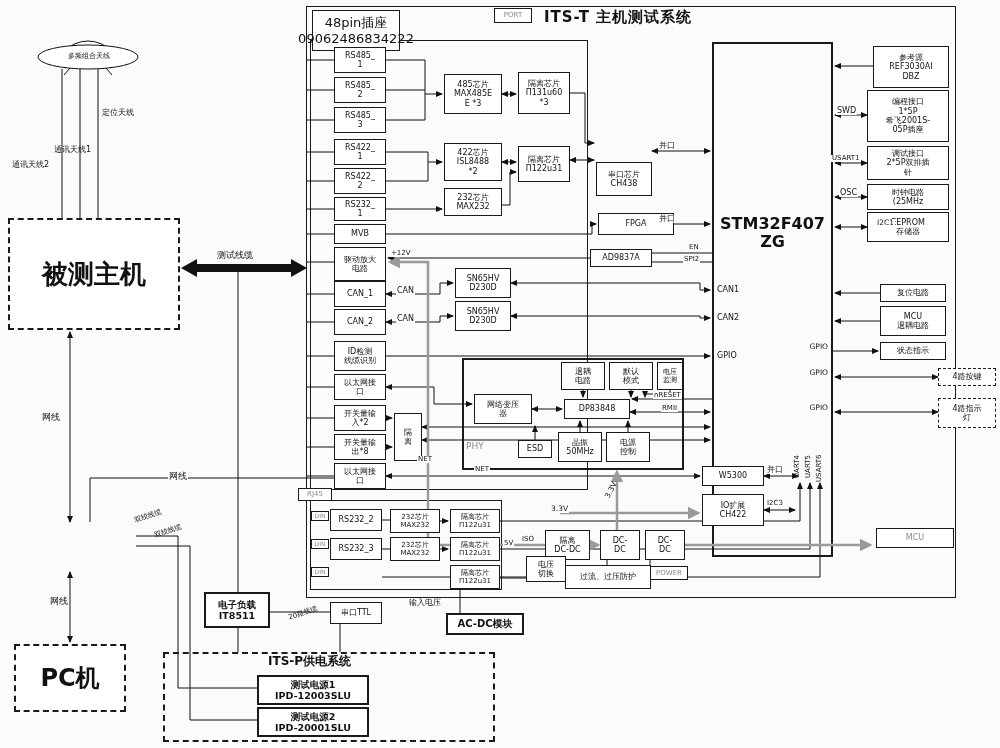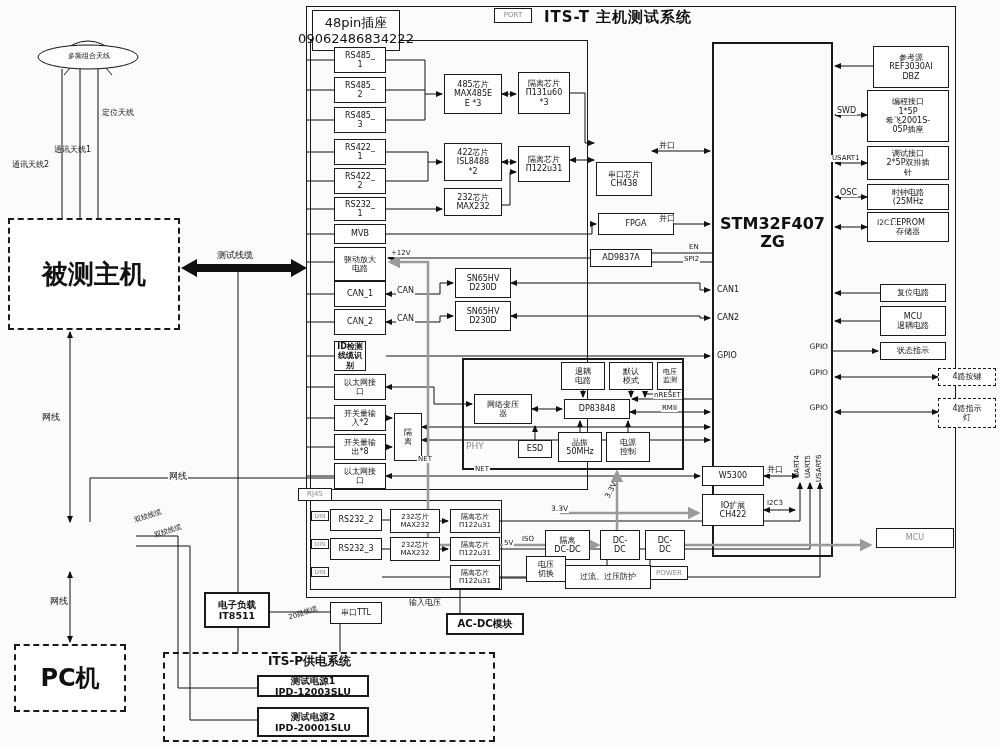--- a/index.html
+++ b/index.html
@@ -123,21 +123,21 @@
 1</span></div>
   <div class="bx" style="left:334px;top:168px;width:52px;height:26px;"><span>RS422_
 2</span></div>
   <div class="bx" style="left:334px;top:197px;width:52px;height:24px;"><span>RS232_
 1</span></div>
   <div class="bx" style="left:334px;top:224px;width:52px;height:20px;"><span>MVB</span></div>
   <div class="bx" style="left:334px;top:247px;width:52px;height:34px;"><span>驱动放大
 电路</span></div>
   <div class="bx" style="left:334px;top:281px;width:52px;height:26px;"><span>CAN_1</span></div>
   <div class="bx" style="left:334px;top:309px;width:52px;height:26px;"><span>CAN_2</span></div>
-  <div class="bx" style="left:334px;top:341px;width:32px;height:30px;font-weight:bold;"><span>ID检测
+  <div class="bx" style="left:334px;top:341px;width:52px;height:30px;"><span>ID检测
 线缆识别</span></div>
   <div class="bx" style="left:334px;top:374px;width:52px;height:26px;"><span>以太网接
 口</span></div>
   <div class="bx" style="left:334px;top:405px;width:52px;height:26px;"><span>开关量输
 入*2</span></div>
   <div class="bx" style="left:334px;top:434px;width:52px;height:26px;"><span>开关量输
 出*8</span></div>
   <div class="bx" style="left:334px;top:463px;width:52px;height:26px;"><span>以太网接
 口</span></div>
 
@@ -248,21 +248,21 @@
   <div class="bx dsh" style="left:938px;top:368px;width:58px;height:18px;border-width:1.5px;"><span>4路按键</span></div>
   <div class="bx dsh" style="left:938px;top:398px;width:58px;height:30px;border-width:1.5px;"><span>4路指示
 灯</span></div>
 
   <div class="bx dsh bb" style="left:8px;top:218px;width:172px;height:112px;border-width:2.5px;font-size:26px;"><span>被测主机</span></div>
   <div class="bx dsh bb" style="left:14px;top:644px;width:112px;height:68px;border-width:2.5px;font-size:24px;"><span>PC机</span></div>
   <div class="bx bb" style="left:204px;top:592px;width:66px;height:36px;border-width:2px;font-size:9.5px;"><span>电子负载
 IT8511</span></div>
   <div class="bx bb" style="left:446px;top:613px;width:78px;height:22px;border-width:2px;font-size:10px;"><span>AC-DC模块</span></div>
   <div class="lb bb" style="left:268px;top:655px;font-size:12px;">ITS-P供电系统</div>
-  <div class="bx bb" style="left:257px;top:675px;width:112px;height:22px;border-width:2px;font-size:9.5px;"><span>测试电源1
+  <div class="bx bb" style="left:257px;top:675px;width:112px;height:30px;border-width:2px;font-size:9.5px;"><span>测试电源1
 IPD-12003SLU</span></div>
   <div class="bx bb" style="left:257px;top:707px;width:112px;height:30px;border-width:2px;font-size:9.5px;"><span>测试电源2
 IPD-20001SLU</span></div>
 
   <div class="lb" style="left:53px;top:52px;width:72px;text-align:center;font-size:7px;">多频组合天线</div>
   <div class="lb" style="left:102px;top:108px;">定位天线</div>
   <div class="lb" style="left:54px;top:145px;">通讯天线1</div>
   <div class="lb" style="left:12px;top:160px;">通讯天线2</div>
 
   <div class="lb" style="left:217px;top:250px;font-size:9px;">测试线缆</div>

